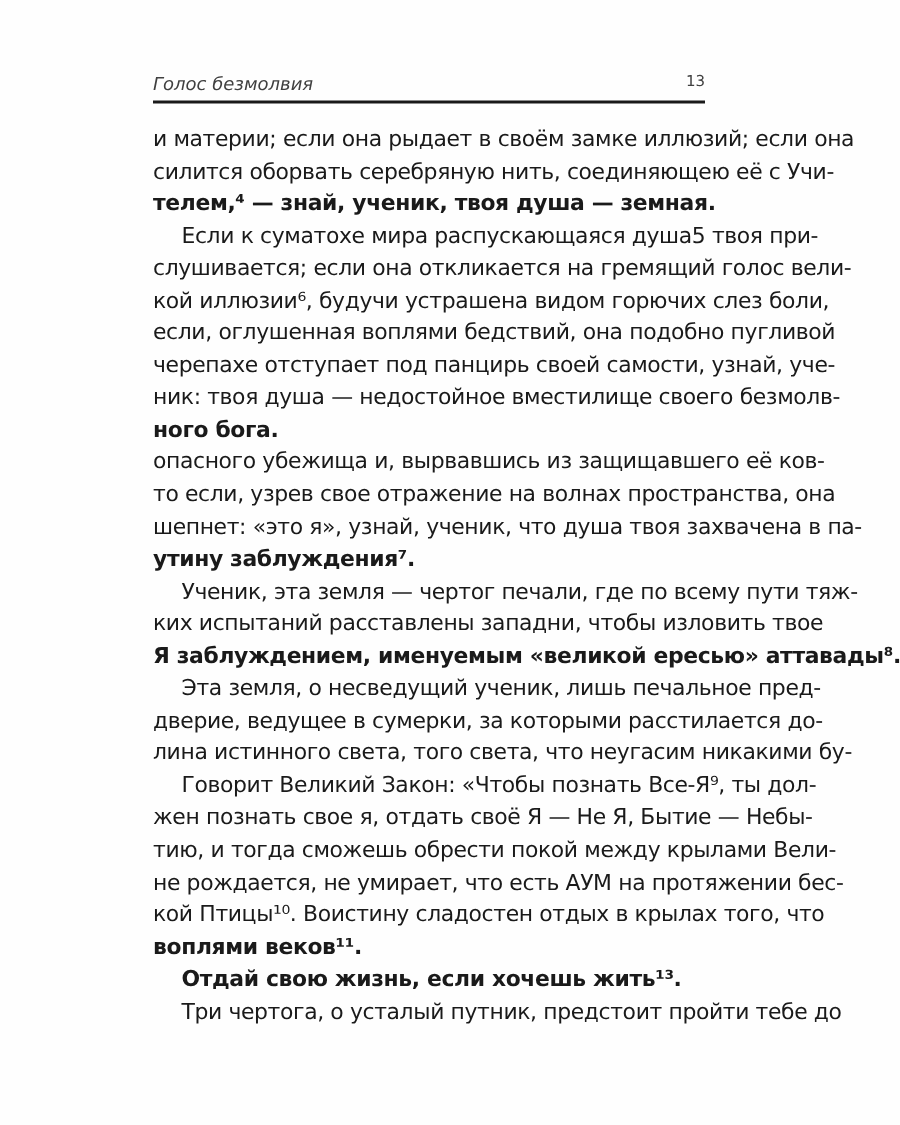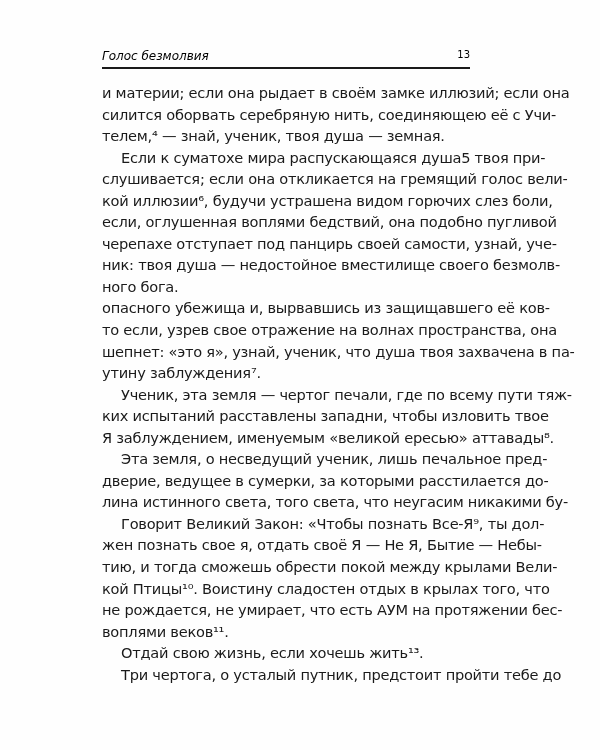--- a/index.html
+++ b/index.html
@@ -3,31 +3,31 @@
 <meta charset="utf-8">
 <style>
   html, body { margin: 0; padding: 0; }
   body {
     width: 600px; height: 750px; background: #ffffff; position: relative; overflow: hidden;
     font-family: "DejaVu Sans", "Liberation Sans", sans-serif; color: #1a1a1a;
   }
   .page { position: absolute; left: 0; top: 0; width: 600px; height: 750px; background: #fefefe; }
   .running-head {
     position: absolute; left: 102px; top: 49px; width: 368px; height: 18px;
-    font-size: 12px; color: #000000;
+    font-size: 12px; color: #404040;
   }
   .running-head .title { position: absolute; left: 0; top: 0; font-style: italic; }
   .running-head .num { position: absolute; right: 0; top: 0; font-size: 10px; }
   .rule { position: absolute; left: 102px; top: 67px; width: 368px; height: 2px; background: #1a1a1a; }
   .body-text { position: absolute; left: 102px; top: 82px; width: 370px; }
   .line {
     height: 21.55px; line-height: 21.55px; font-size: 14.6px; white-space: nowrap;
     text-align: justify; text-align-last: justify; letter-spacing: -0.25px;
   }
-  .line.last { text-align-last: left; }
+  .line.last { text-align-last: left; font-weight: bold; }
   .line.indent { padding-left: 19px; }
 </style>
 </head>
 <body>
 
 <div class="page">
   <div class="running-head">
     <span class="title">Голос безмолвия</span>
     <span class="num">13</span>
   </div>
@@ -49,19 +49,19 @@
       <div class="line last">утину заблуждения⁷.</div>
       <div class="line indent">Ученик, эта земля — чертог печали, где по всему пути тяж-</div>
       <div class="line">ких испытаний расставлены западни, чтобы изловить твое</div>
       <div class="line last">Я заблуждением, именуемым «великой ересью» аттавады⁸.</div>
       <div class="line indent">Эта земля, о несведущий ученик, лишь печальное пред-</div>
       <div class="line">дверие, ведущее в сумерки, за которыми расстилается до-</div>
       <div class="line">лина истинного света, того света, что неугасим никакими бу-</div>
       <div class="line indent">Говорит Великий Закон: «Чтобы познать Все-Я⁹, ты дол-</div>
       <div class="line">жен познать свое я, отдать своё Я — Не Я, Бытие — Небы-</div>
       <div class="line">тию, и тогда сможешь обрести покой между крылами Вели-</div>
+      <div class="line">не рождается, не умирает, что есть АУМ на протяжении бес-</div>
       <div class="line">кой Птицы¹⁰. Воистину сладостен отдых в крылах того, что</div>
-      <div class="line">не рождается, не умирает, что есть АУМ на протяжении бес-</div>
       <div class="line last">воплями веков¹¹.</div>
       <div class="line indent last">Отдай свою жизнь, если хочешь жить¹³.</div>
       <div class="line indent">Три чертога, о усталый путник, предстоит пройти тебе до</div>
     </div>
 </div>
 
 </body></html>

